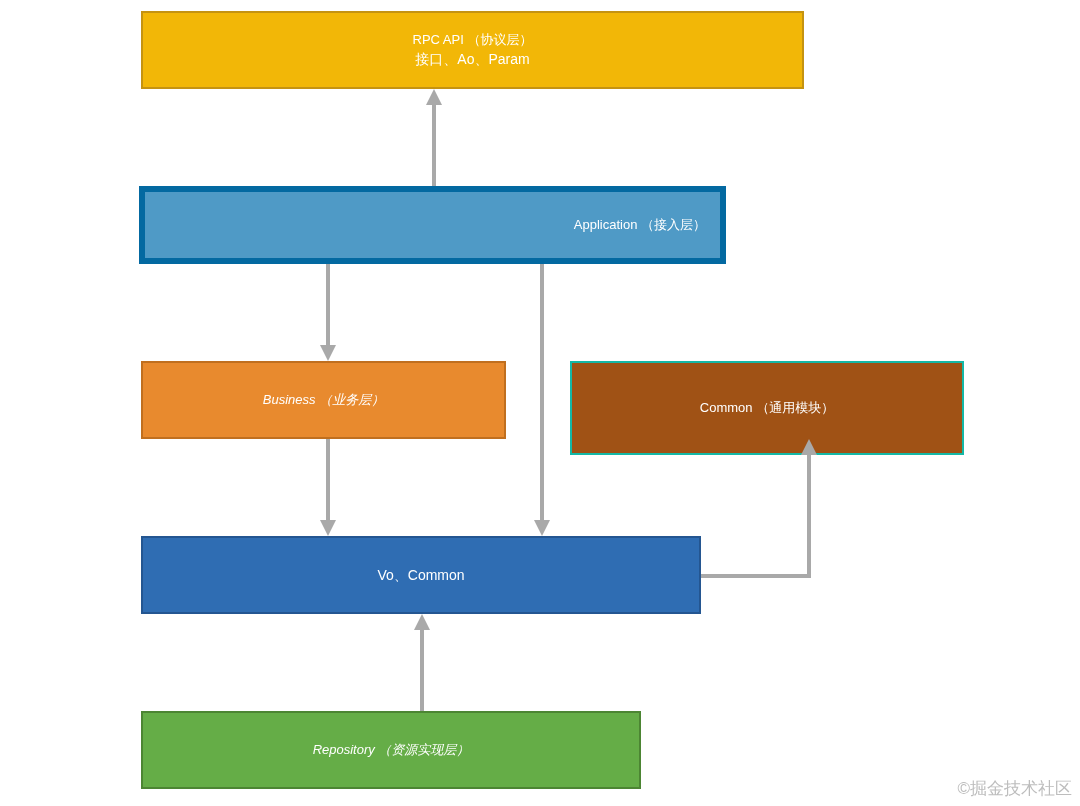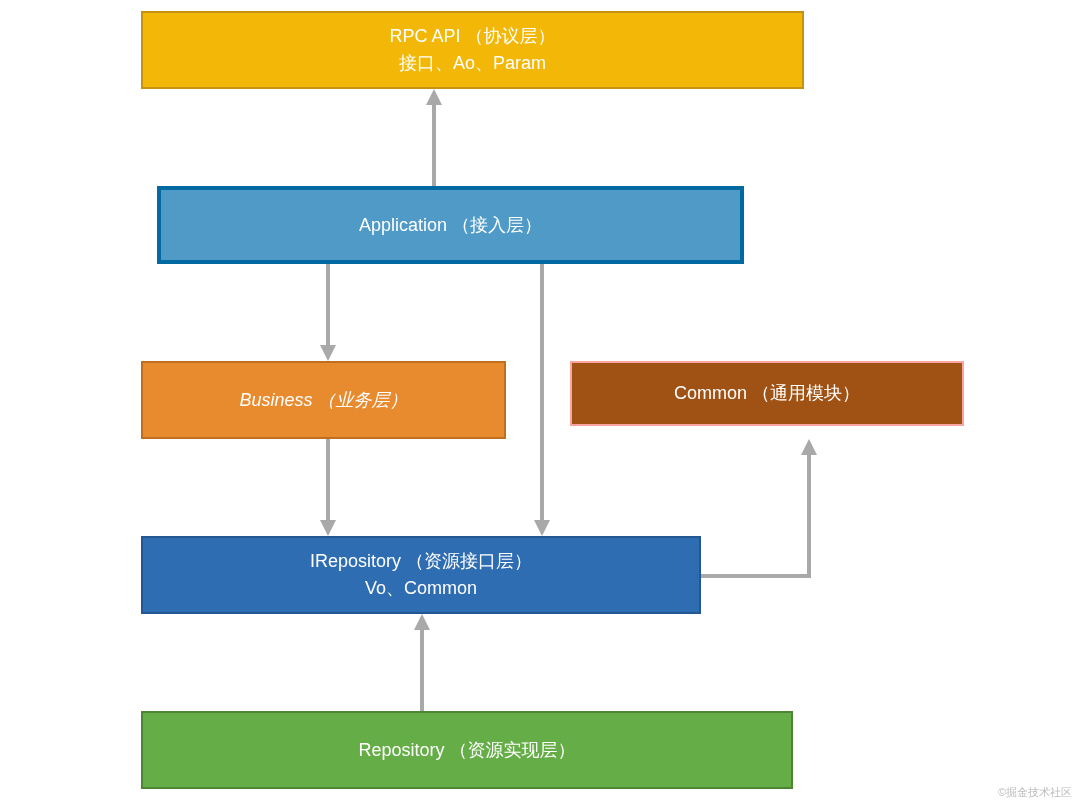--- a/index.html
+++ b/index.html
@@ -15,45 +15,45 @@
       display: flex;
       flex-direction: column;
       align-items: center;
       justify-content: center;
       color: #fff;
       font-size: 18px;
       line-height: 1.5;
       text-align: center;
       padding: 10px 14px;
     }
-    .box-title { font-size: 18px; }
-    .box-sub { font-size: 18px; }
+    .box-title { font-size: 13px; }
+    .box-sub { font-size: 14px; }
     .rpc-api {
       left: 141px; top: 11px; width: 663px; height: 78px;
       background: #F2B707; border: 2px solid #C59311;
     }
     .application {
-      left: 157px; top: 186px; width: 587px; height: 78px;
-      background: #4F9AC6; border: 4px solid #0369a1;
+      left: 139px; top: 186px; width: 587px; height: 78px;
+      background: #4F9AC6; border: 6px solid #0369a1; align-items: flex-end;
     }
     .business {
       left: 141px; top: 361px; width: 365px; height: 78px;
       background: #E88A2E; border: 2px solid #C06F1F; font-style: italic;
     }
     .common {
-      left: 570px; top: 361px; width: 394px; height: 65px;
-      background: #A05215; border: 2px solid #fca5a5;
+      left: 570px; top: 361px; width: 394px; height: 94px;
+      background: #A05215; border: 2px solid #14b8a6;
     }
     .irepo {
       left: 141px; top: 536px; width: 560px; height: 78px;
       background: #2F6DB3; border: 2px solid #245691;
     }
     .repo {
-      left: 141px; top: 711px; width: 652px; height: 78px;
-      background: #65AD47; border: 2px solid #4C8533;
+      left: 141px; top: 711px; width: 500px; height: 78px;
+      background: #65AD47; border: 2px solid #4C8533; font-style: italic;
     }
     .arrow-line {
       position: absolute;
       background: #A9A9A9;
     }
     .arrow-head-up {
       position: absolute;
       width: 0; height: 0;
       border-left: 8px solid transparent;
       border-right: 8px solid transparent;
@@ -63,21 +63,21 @@
       position: absolute;
       width: 0; height: 0;
       border-left: 8px solid transparent;
       border-right: 8px solid transparent;
       border-top: 16px solid #A9A9A9;
     }
     .watermark {
       position: absolute;
       right: 8px;
       bottom: 6px;
-      font-size: 11px;
+      font-size: 17px;
       color: #bdbdbd;
     }
   </style>
 </head>
 <body>
 
 <div class="box rpc-api">
   <div class="box-title">RPC API （协议层）</div>
   <div class="box-sub">接口、Ao、Param</div>
 </div>
@@ -88,21 +88,20 @@
 
 <div class="box business">
   <div class="box-title">Business （业务层）</div>
 </div>
 
 <div class="box common">
   <div class="box-title">Common （通用模块）</div>
 </div>
 
 <div class="box irepo">
-  <div class="box-title">IRepository （资源接口层）</div>
   <div class="box-sub">Vo、Common</div>
 </div>
 
 <div class="box repo">
   <div class="box-title">Repository （资源实现层）</div>
 </div>
 
 <div class="arrow-line" style="left:432px; top:105px; width:4px; height:81px;"></div>
 <div class="arrow-head-up" style="left:426px; top:89px;"></div>
 

